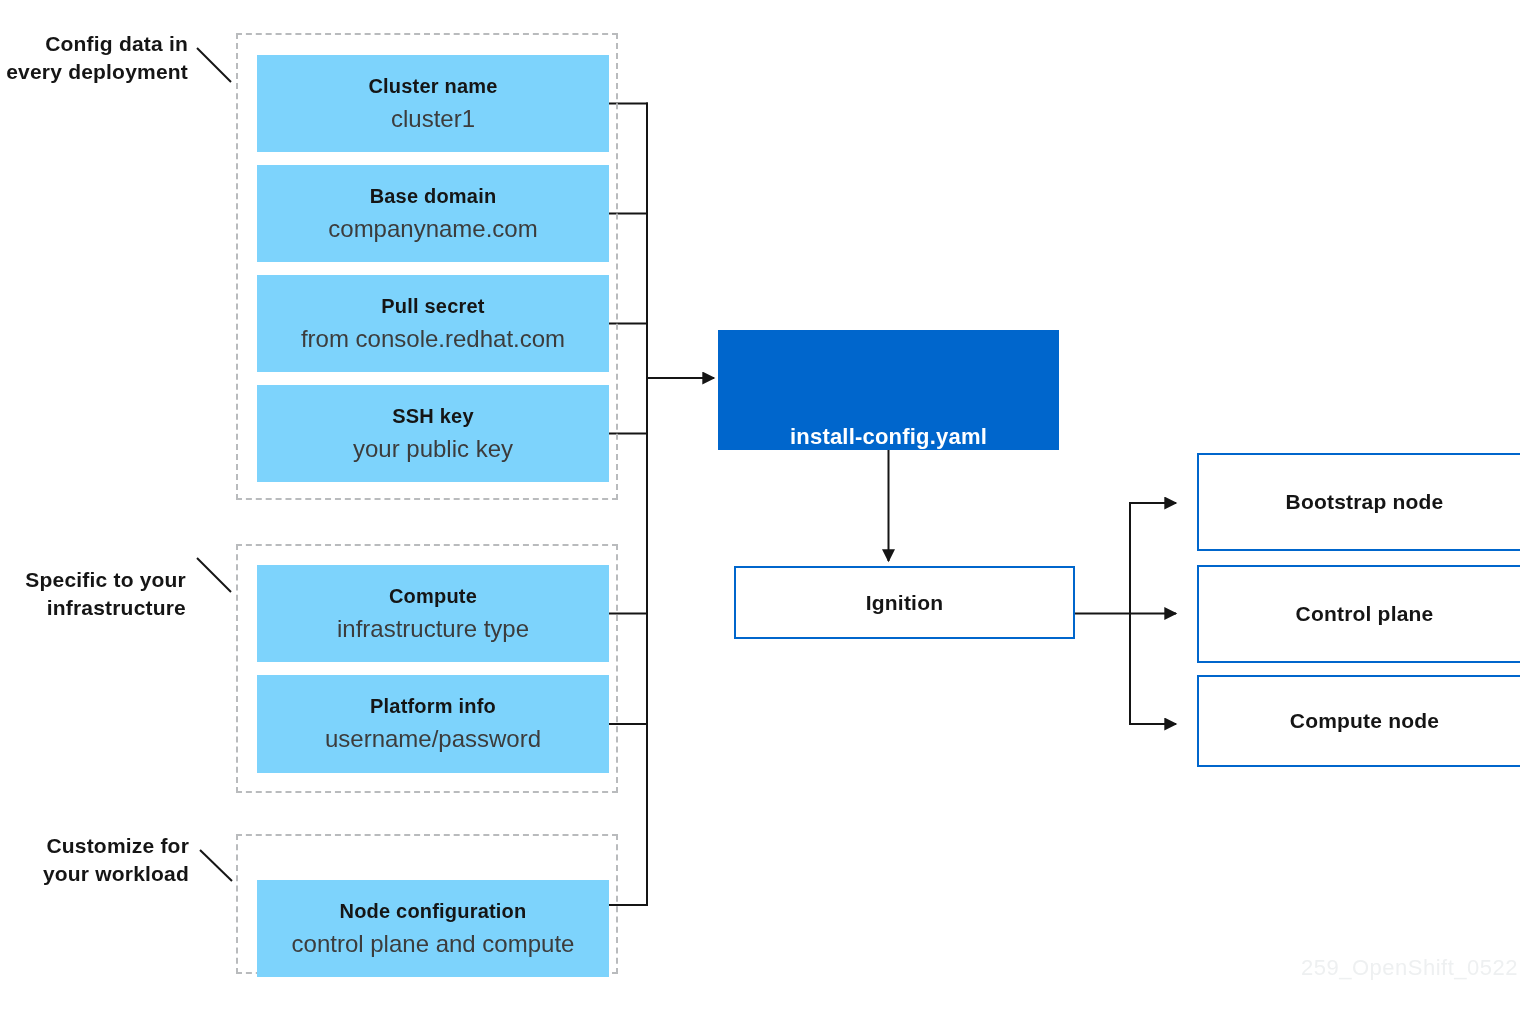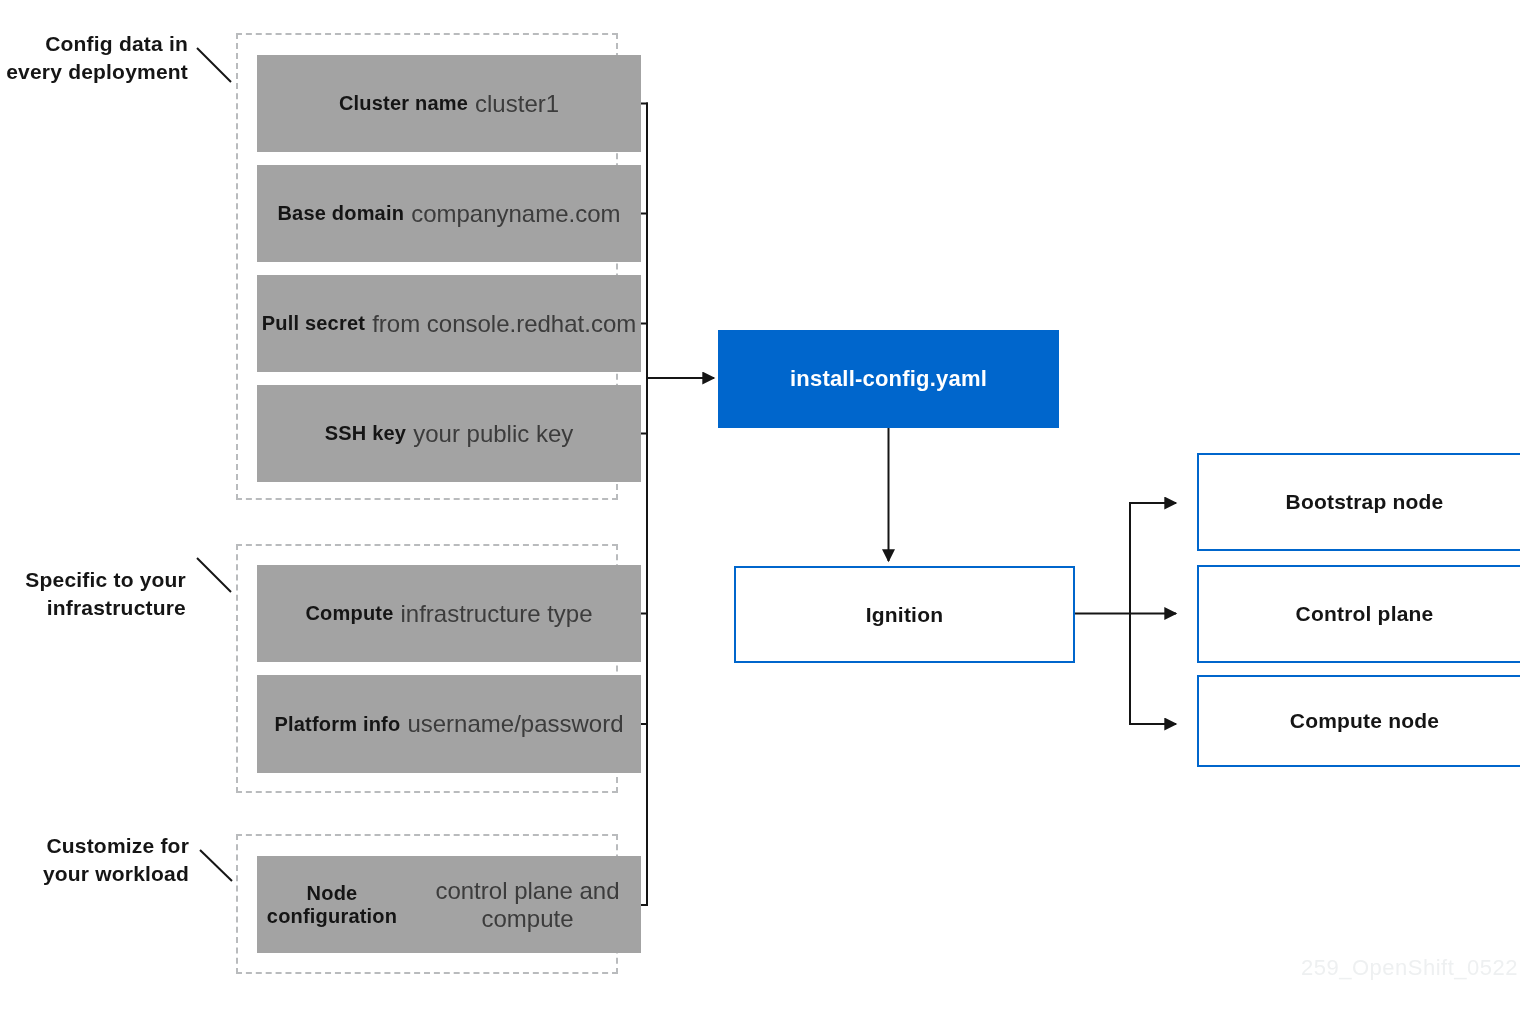--- a/index.html
+++ b/index.html
@@ -29,24 +29,25 @@
     background: transparent;
   }
   .group-config   { left: 236px; top: 33px;  width: 382px; height: 467px; }
   .group-infra    { left: 236px; top: 544px; width: 382px; height: 249px; }
   .group-workload { left: 236px; top: 834px; width: 382px; height: 140px; }
 
   
   .cfg {
     position: absolute;
     left: 257px;
-    width: 384px;
+    width: 352px;
     height: 97px;
-    background: #a3a3a3;
+    background: #7dd3fc;
     display: flex;
+    flex-direction: column;
     align-items: center;
     justify-content: center;
     gap: 7px;
     text-align: center;
   }
   .cfg-title {
     font-size: 20px;
     font-weight: 700;
     color: #151515;
     letter-spacing: 0.2px;
@@ -54,24 +55,24 @@
   .cfg-sub {
     font-size: 24px;
     font-weight: 400;
     color: #3c3c3c;
   }
 
   
   .file-box {
     position: absolute;
     left: 718px; top: 330px;
-    width: 341px; height: 98px;
+    width: 341px; height: 120px;
     background: #0066cc;
     display: flex;
-    align-items: center;
+    align-items: flex-end;
     justify-content: center;
     color: #ffffff;
     font-size: 22px;
     font-weight: 600;
     letter-spacing: 0.2px;
   }
 
   
   .node-box {
     position: absolute;
@@ -79,21 +80,21 @@
     border: 2px solid #0066cc;
     display: flex;
     align-items: center;
     justify-content: center;
     color: #151515;
     font-size: 21px;
     font-weight: 600;
     letter-spacing: 0.2px;
     margin-left: 16px;
   }
-  .node-ignition  { left: 718px;  top: 566px; width: 341px; height: 97px; }
+  .node-ignition  { left: 718px;  top: 566px; width: 341px; height: 73px; }
   .node-bootstrap { left: 1181px; top: 453px; width: 335px; height: 98px; }
   .node-control   { left: 1181px; top: 565px; width: 335px; height: 98px; }
   .node-compute   { left: 1181px; top: 675px; width: 335px; height: 92px; align-items: center; }
 
   
   .ann {
     position: absolute;
     text-align: right;
     font-size: 21px;
     font-weight: 700;
@@ -186,21 +187,21 @@
     <div class="cfg-sub">your public key</div>
   </div>
   <div class="cfg" style="top:565px">
     <div class="cfg-title">Compute</div>
     <div class="cfg-sub">infrastructure type</div>
   </div>
   <div class="cfg" style="top:675px; height:98px">
     <div class="cfg-title">Platform info</div>
     <div class="cfg-sub">username/password</div>
   </div>
-  <div class="cfg" style="top:856px">
+  <div class="cfg" style="top:880px">
     <div class="cfg-title">Node configuration</div>
     <div class="cfg-sub">control plane and compute</div>
   </div>
 
   <div class="file-box">
     <span>install-config.yaml</span>
   </div>
   <div class="node-box node-ignition">
     <span>Ignition</span>
   </div>

